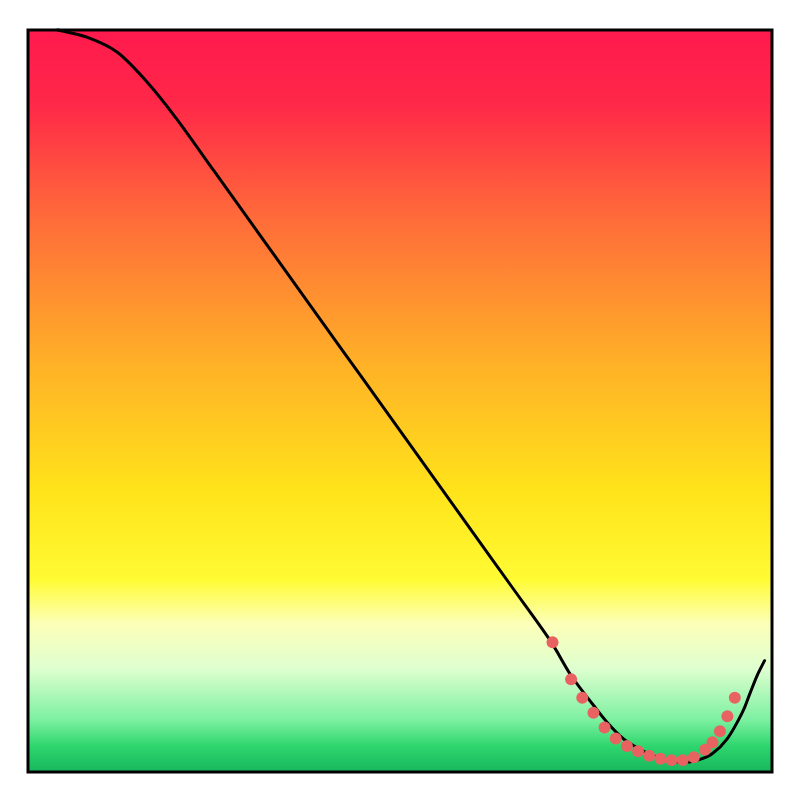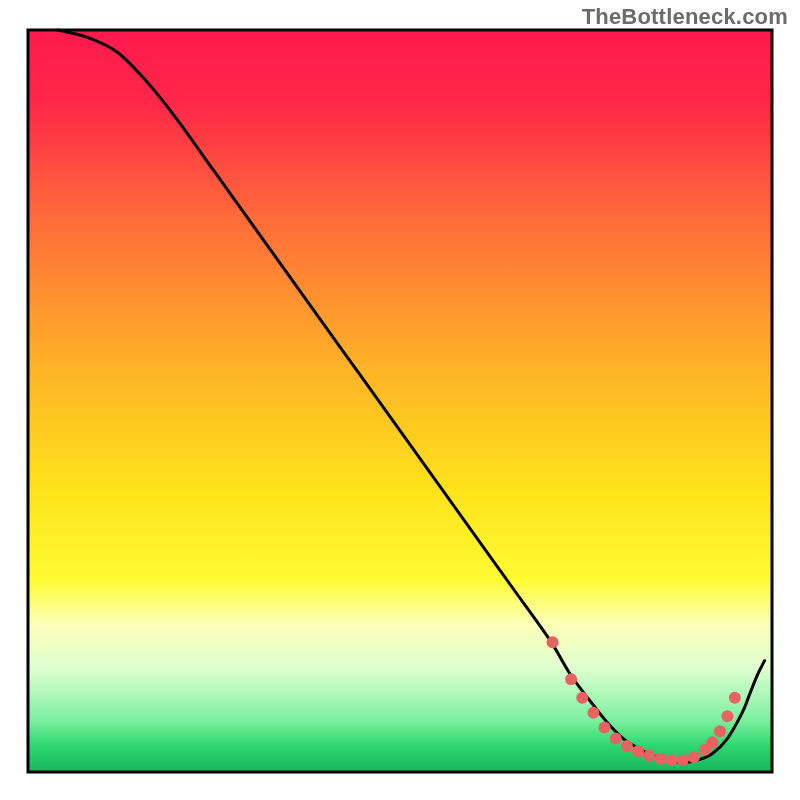--- a/index.html
+++ b/index.html
@@ -31,21 +31,20 @@
     top: 0;
     left: 0;
     width: 800px;
     height: 800px;
   }
 </style>
 </head>
 <body>
 
 <div class="chart-container">
-  <div class="watermark">TheBottleneck.com</div>
   <svg class="chart" viewBox="0 0 800 800">
     <defs>
       <linearGradient id="bg-gradient" x1="0" y1="0" x2="0" y2="1">
           <stop offset="0.00%" stop-color="#ff1a4d"></stop>
           <stop offset="10.00%" stop-color="#ff2848"></stop>
           <stop offset="25.00%" stop-color="#ff6a3a"></stop>
           <stop offset="45.00%" stop-color="#ffb127"></stop>
           <stop offset="62.00%" stop-color="#ffe31a"></stop>
           <stop offset="74.00%" stop-color="#fffb33"></stop>
           <stop offset="80.00%" stop-color="#fcffb8"></stop>

